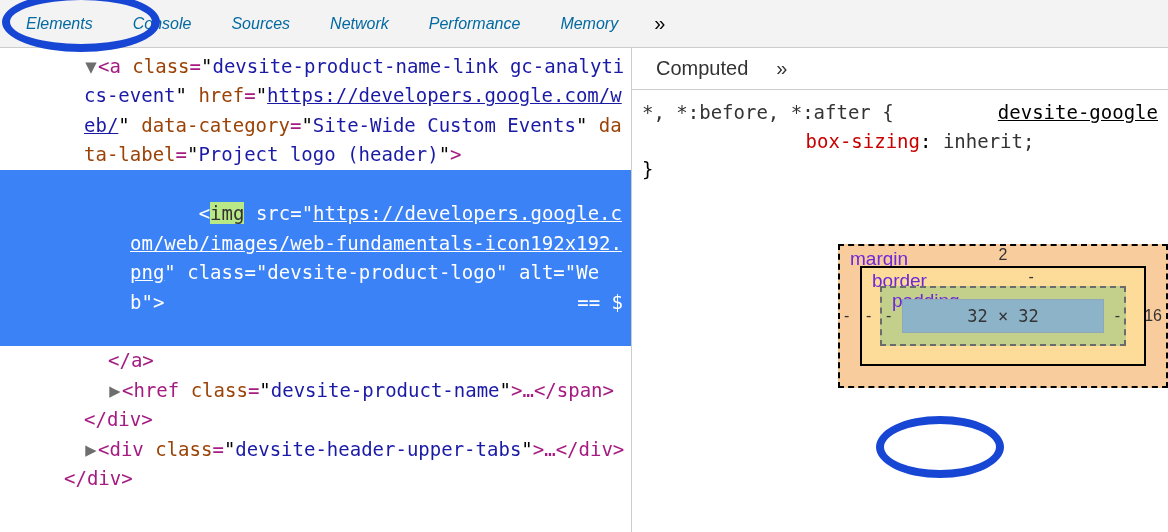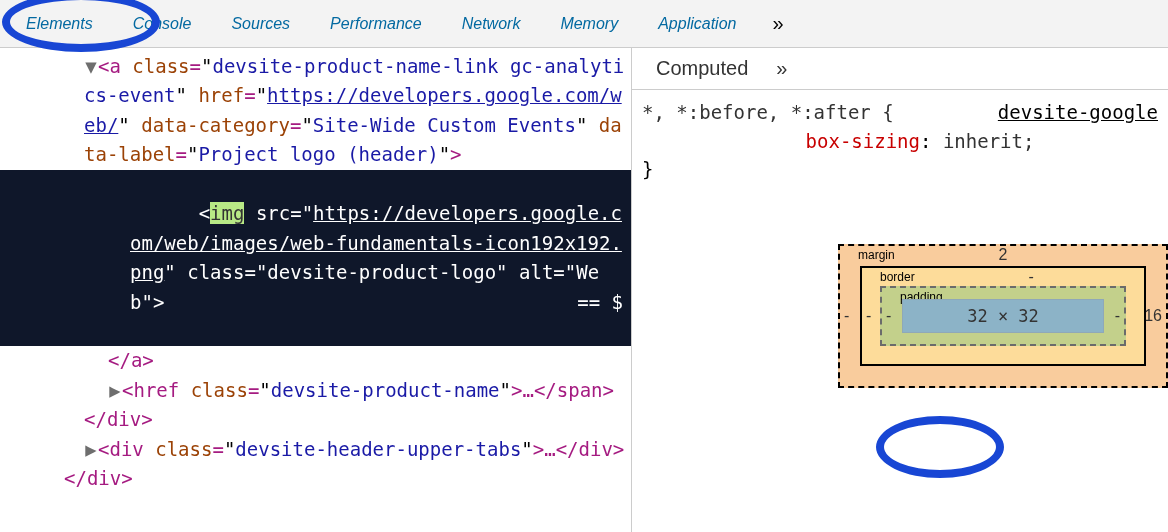--- a/index.html
+++ b/index.html
@@ -66,21 +66,21 @@
 .ind1 { padding-left: 84px; }
 .ind2 { padding-left: 108px; }
 .ind0b { padding-left: 64px; }
 .tag { color: #a51b81; }
 .attname { color: #9b4206; }
 .attval { color: #1a1aa6; }
 .url { color: #1a1aa6; text-decoration: underline; }
 .punct { color: #a51b81; }
 .arrow { color: #6e6e6e; display: inline-block; width: 14px; text-align: center; }
 .selected-row {
-  background: #0f172a;
+  background: #3b82f6;
   color: #fff;
 }
 .selected-row .tag,
 .selected-row .attname,
 .selected-row .attval,
 .selected-row .url,
 .selected-row .punct,
 .selected-row .eqdol { color: #fff; }
 .selected-row .hl-img {
   background: #b8e986;
@@ -176,44 +176,43 @@
   text-align: center;
   padding: 6px 14px;
   font-family: Menlo, Consolas, monospace;
   font-size: 17px;
   color: #333;
   position: relative;
 }
 .bm-label {
   position: absolute;
   top: 2px;
-  left: 18px;
-  font-size: 12px;
-  color: #000000;
+  left: 10px;
+  font-size: 19px;
+  color: #6d28d9;
 }
 .bm-val {
   position: absolute;
   font-size: 16px;
   color: #333;
 }
 .bm-top { top: 0; left: 50%; transform: translateX(-50%); }
 .bm-right { right: 4px; top: 50%; transform: translateY(-50%); }
 .bm-left { left: 4px; top: 50%; transform: translateY(-50%); }
 </style>
 </head>
 <body>
 
 <div class="tabs-main">
   <div class="tab">Elements</div>
   <div class="tab">Console</div>
   <div class="tab">Sources</div>
+  <div class="tab">Network</div>
   <div class="tab">Performance</div>
-  <div class="tab">Network</div>
   <div class="tab">Memory</div>
-  <div class="tab">Application</div>
   <div class="overflow">»</div>
 </div>
 
 <div class="content">
 
   <div class="dom-panel">
     <div class="dom-line ind1"><span class="arrow">▼</span><span class="punct">&lt;</span><span class="tag">a</span> <span class="attname">class</span><span class="punct">=</span>"<span class="attval">devsite-product-name-link gc-analytics-event</span>" <span class="attname">href</span><span class="punct">=</span>"<span class="url">https://developers.google.com/web/</span>" <span class="attname">data-category</span><span class="punct">=</span>"<span class="attval">Site-Wide Custom Events</span>" <span class="attname">data-label</span><span class="punct">=</span>"<span class="attval">Project logo (header)</span>"<span class="punct">&gt;</span></div>
 
     <div class="dom-line selected-row" style="padding-left:130px;">
       <span class="punct">&lt;</span><span class="hl-img">img</span> <span class="attname">src</span><span class="punct">=</span>"<span class="url">https://developers.google.com/web/images/web-fundamentals-icon192x192.png</span>" <span class="attname">class</span><span class="punct">=</span>"<span class="attval">devsite-product-logo</span>" <span class="attname">alt</span><span class="punct">=</span>"<span class="attval">Web</span>"<span class="punct">&gt;</span><span class="eqdol">== $</span>

